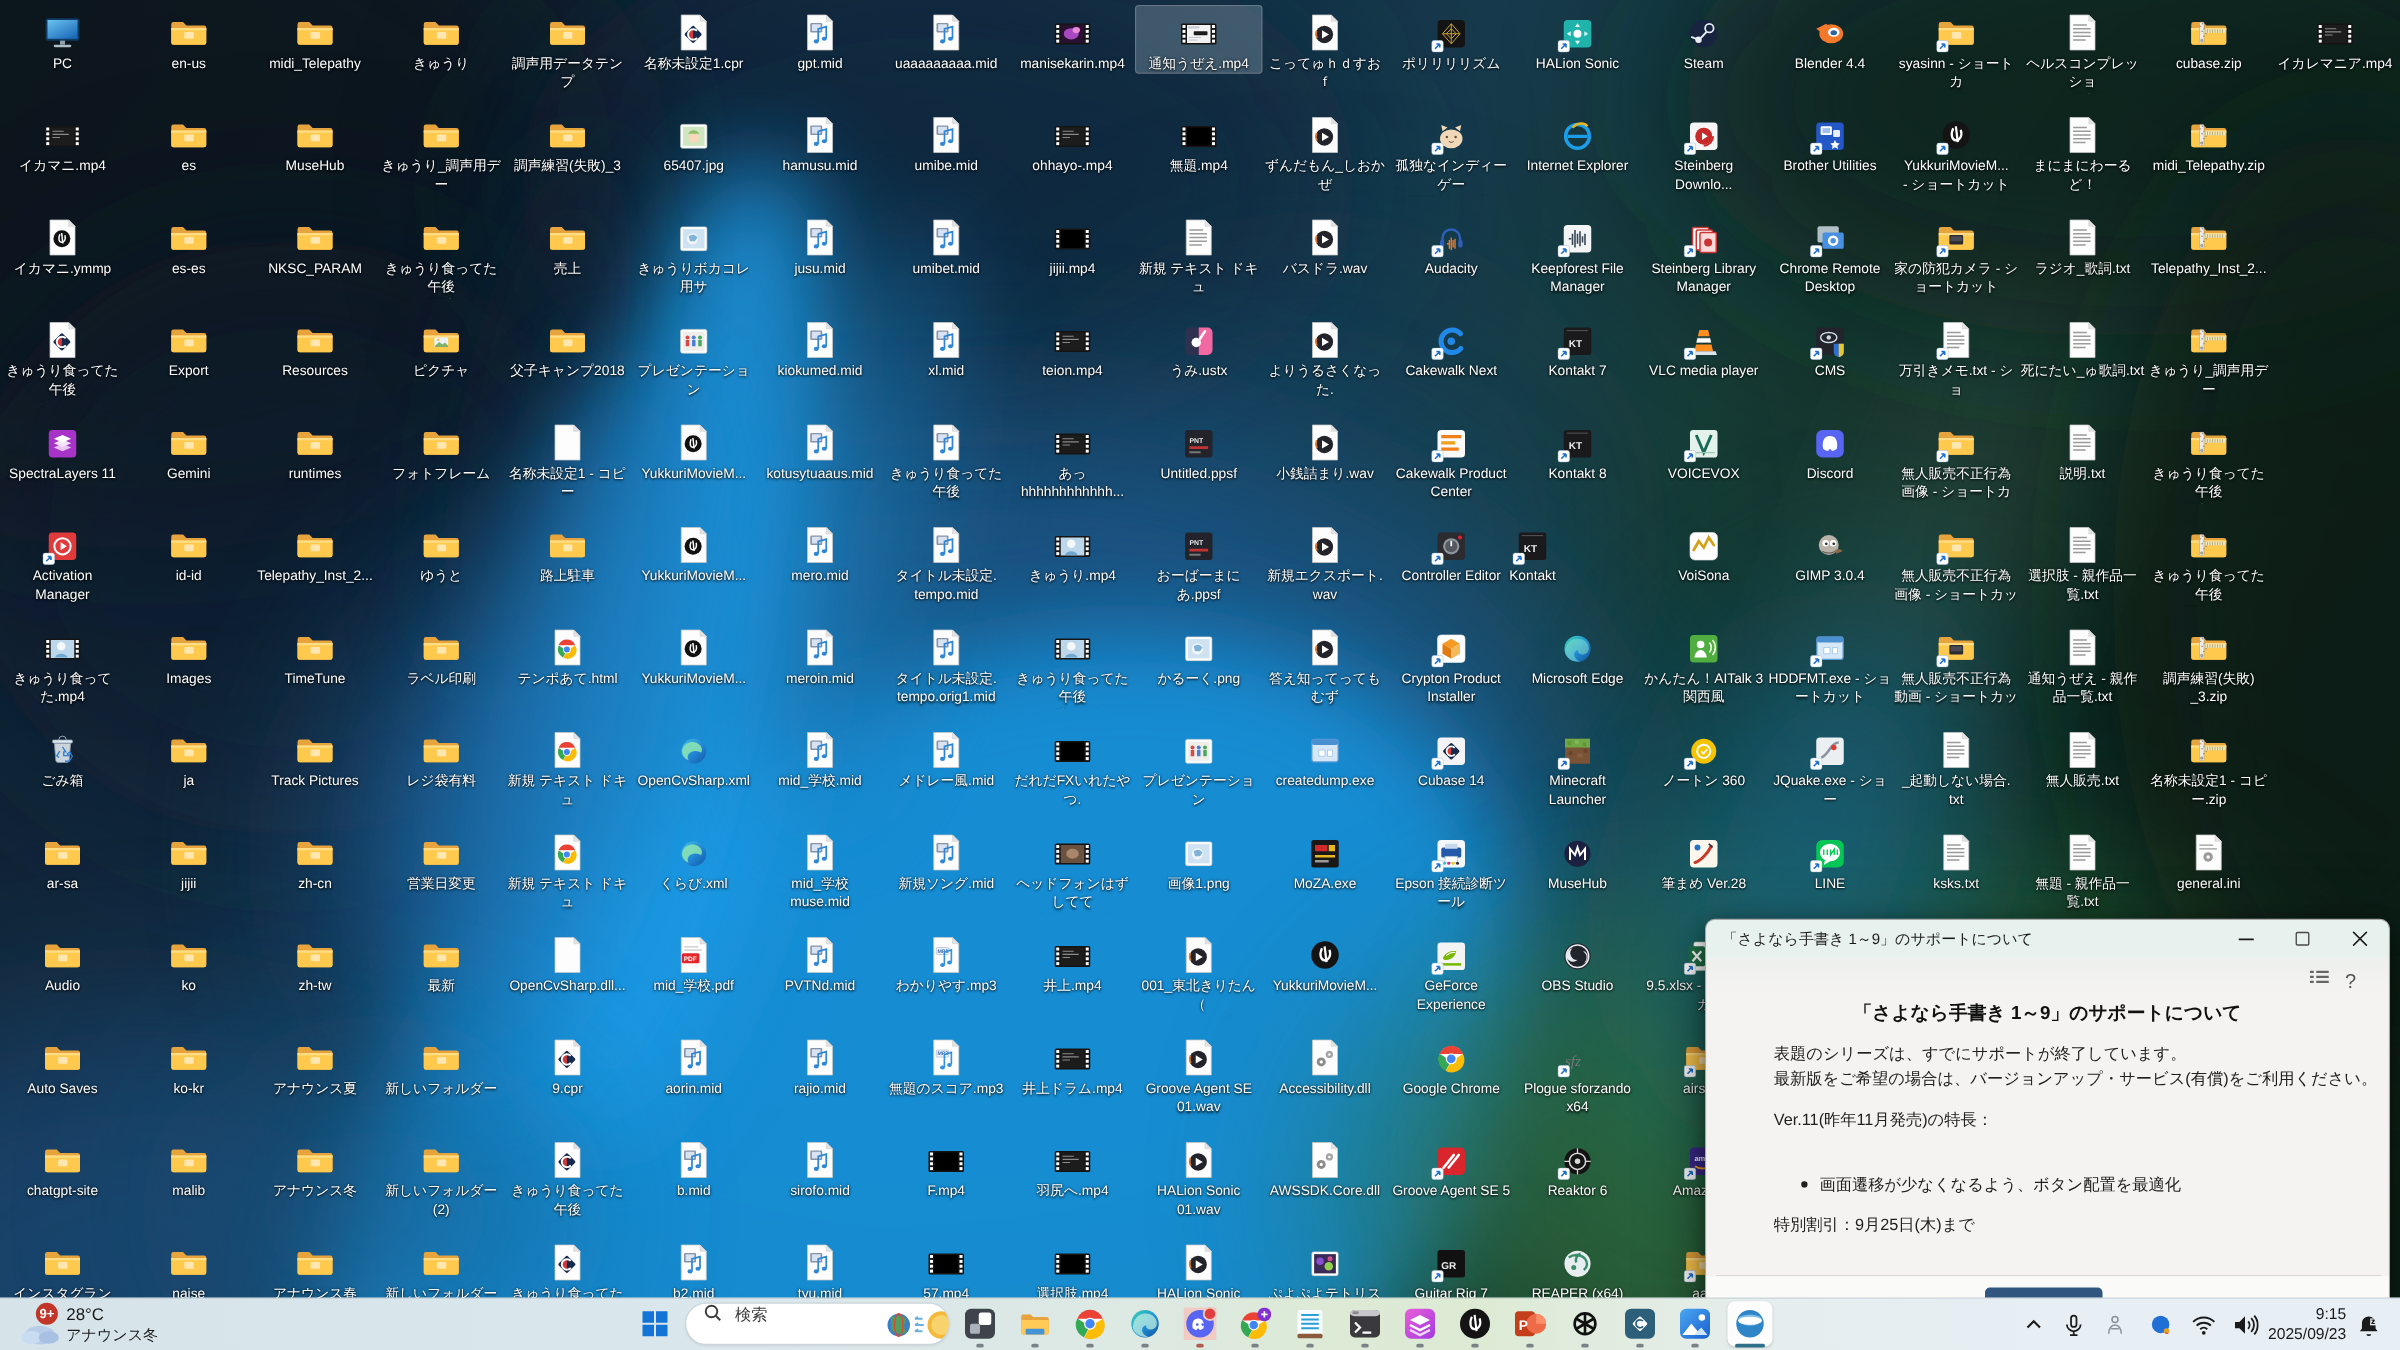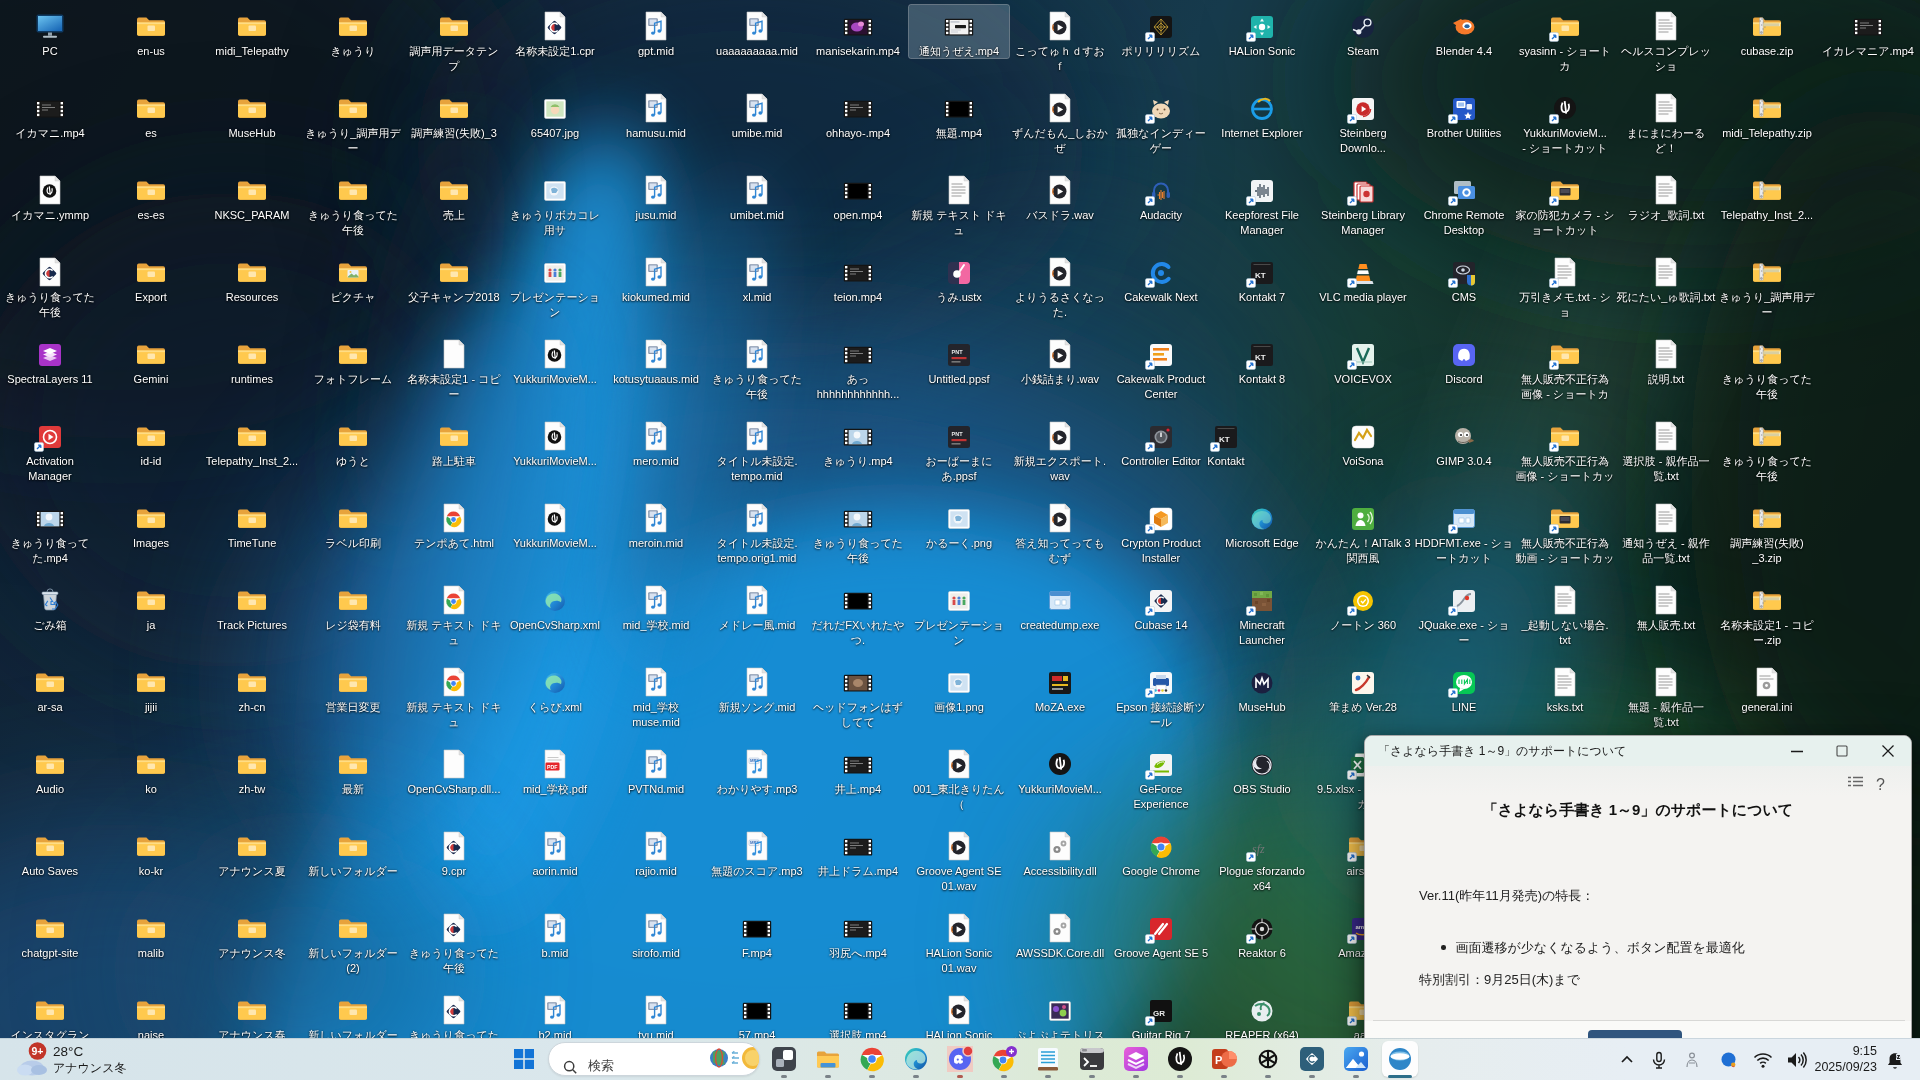--- a/index.html
+++ b/index.html
@@ -21,21 +21,21 @@
 .bu{display:inline-block;width:4.5px;height:4.5px;border-radius:50%;background:#202020;margin-right:10px;vertical-align:2.5px}
 #dlgsep{position:absolute;left:8px;top:254px;width:532px;height:1px;background:#d8d8d6}
 #dlgfoot{position:absolute;left:0;top:255px;width:100%;height:60px;background:#fafaf8}
 #dlgbtn{position:absolute;left:223px;top:9px;width:94px;height:30px;background:#30557e;border-radius:4px}
 #tb{position:absolute;left:0;top:1038px;width:1920px;height:42px;z-index:20;border-top:1px solid rgba(150,168,180,.35);background:linear-gradient(90deg,#d6e4ea 0%,#dae7ec 32%,#dde9e2 48%,#dcead6 55%,#ddebd5 62%,#e2ece2 68%,#e6edee 74%,#e7eef4 85%,#e7eef4 100%)}
 #wx{position:absolute;left:16px;top:1px;display:flex;align-items:center}
 #wxt{margin-left:4px}
 #wxc{font-size:13.5px;color:#1a1a1a}
 #wxd{font-size:12px;color:#1a1a1a;margin-top:1px}
 .tbi{position:absolute;top:7px}
-#srch{position:absolute;left:548px;top:3px;width:212px;height:34px;border-radius:17px;background:#fff;border:1px solid #cdd6dc;display:flex;align-items:flex-end;overflow:hidden;box-shadow:0 1px 2px rgba(0,0,0,.08)}
+#srch{position:absolute;left:548px;top:3px;width:212px;height:34px;border-radius:17px;background:#fff;border:1px solid #cdd6dc;display:flex;align-items:flex-start;overflow:hidden;box-shadow:0 1px 2px rgba(0,0,0,.08)}
 #srcht{font-size:13px;color:#3c3c3c;flex:1}
 #srchwx{margin-right:0}
 #actapp{position:absolute;left:1382px;top:2px;width:36px;height:36px;background:#fdfdfd;border-radius:6px;box-shadow:0 1px 2px rgba(0,0,0,.12);display:flex;align-items:center;justify-content:center}
 #actbar{position:absolute;left:1388px;top:36px;width:24px;height:3px;border-radius:2px;background:#2e6f8a}
 .dash{position:absolute;top:36px;width:6px;height:3px;border-radius:2px;background:#7a8288}
 .tri{position:absolute;top:11px}
 #clk{position:absolute;right:43px;top:4px;text-align:right;font-size:12.5px;color:#1a1a1a;line-height:16px}
 </style></head>
 <body>
 <div id="stage">
@@ -941,21 +941,21 @@
     <div class="cell" style="left:707px;top:174px">
       <svg class="ic">
         <use href="#mid"></use>
       </svg>
       <div class="lb">umibet.mid</div>
     </div>
     <div class="cell" style="left:808px;top:174px">
       <svg class="ic">
         <use href="#mp4"></use>
       </svg>
-      <div class="lb">open.mp4</div>
+      <div class="lb">jijii.mp4</div>
     </div>
     <div class="cell" style="left:909px;top:174px">
       <svg class="ic">
         <use href="#txt"></use>
       </svg>
       <div class="lb">新規 テキスト ドキュ<br>メント.musicxml</div>
     </div>
     <div class="cell" style="left:1010px;top:174px">
       <svg class="ic">
         <use href="#wav"></use>
@@ -2144,20 +2144,21 @@
         <svg class="wb" style="right:13px" width="20" height="20" viewBox="0 0 20 20">
           <path d="M4.5 4.5l11 11m0-11l-11 11" stroke="#1a1a1a" stroke-width="1.2"></path>
         </svg>
       </div>
 <div id="dlgbody">
 <div id="dlgico"><svg width="17" height="15" viewBox="0 0 17 15">
             <path d="M1 2.5h3m-3 4h3m-3 4h3" stroke="#666" stroke-width="1.7"></path>
             <path d="M6 2.5h10M6 6.5h10M6 10.5h10" stroke="#666" stroke-width="1.7"></path>
           </svg><span id="dlgq">?</span></div>
 <div id="dlgh">「さよなら手書き 1～9」のサポートについて</div>
+<div class="dp" style="top:67px">表題のシリーズは、すでにサポートが終了しています。<br>最新版をご希望の場合は、バージョンアップ・サービス(有償)をご利用ください。</div>
 <div class="dp" style="top:120px">Ver.11(昨年11月発売)の特長：</div>
 <div class="dp" style="top:172px;left:76px"><span class="bu"></span>画面遷移が少なくなるよう、ボタン配置を最適化</div>
 <div class="dp" style="top:204px">特別割引：9月25日(木)まで</div>
 <div id="dlgsep"></div>
 <div id="dlgfoot">
           <div id="dlgbtn"></div>
         </div>
 </div>
 </div>
     <div id="tb">

